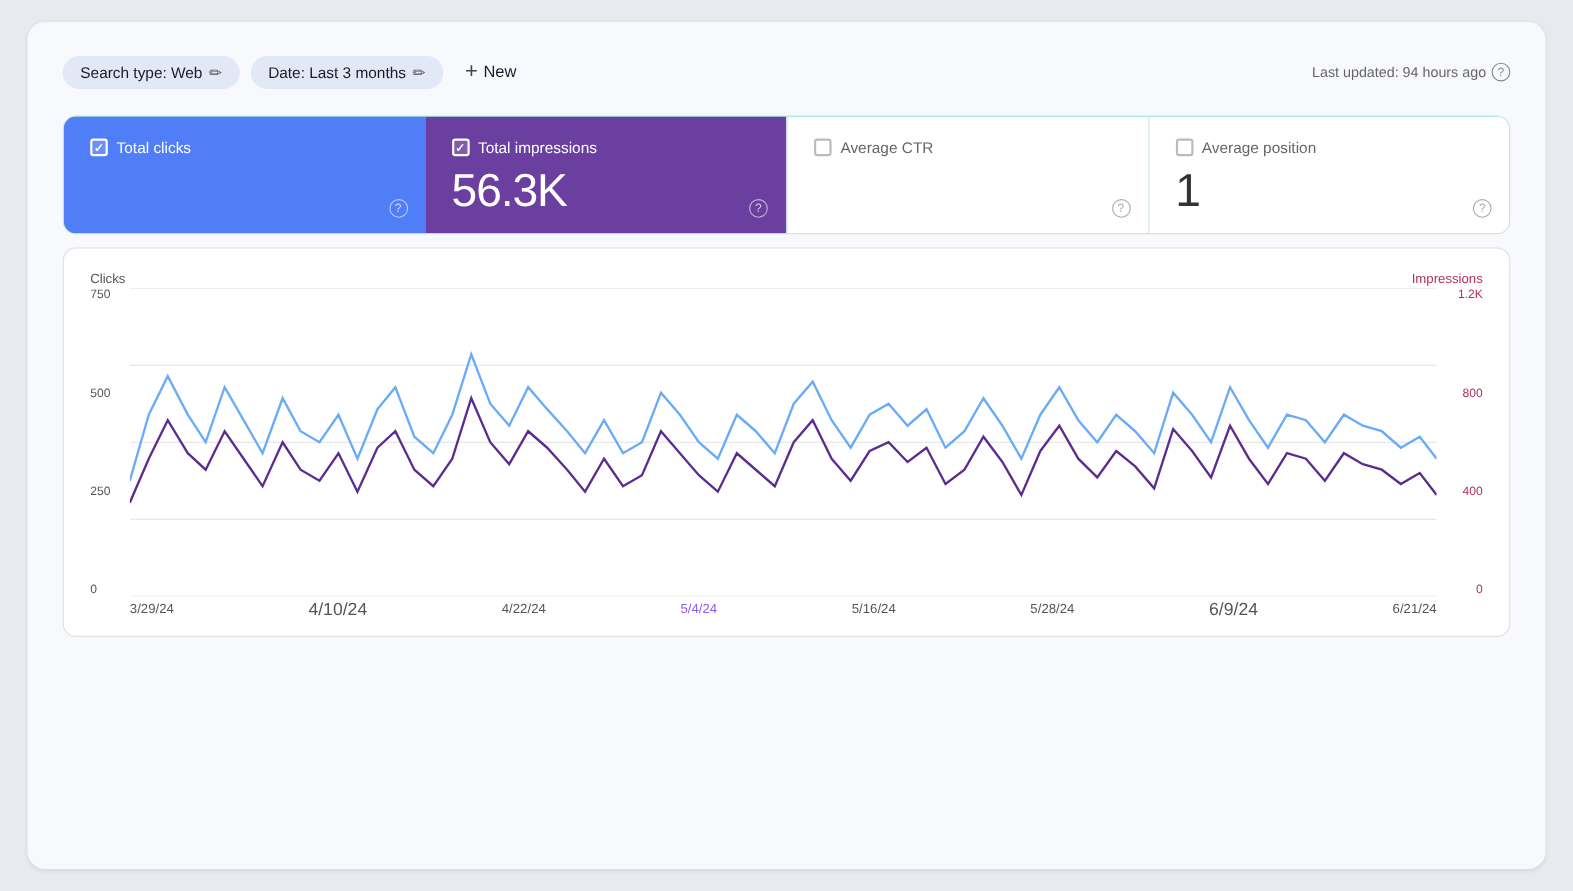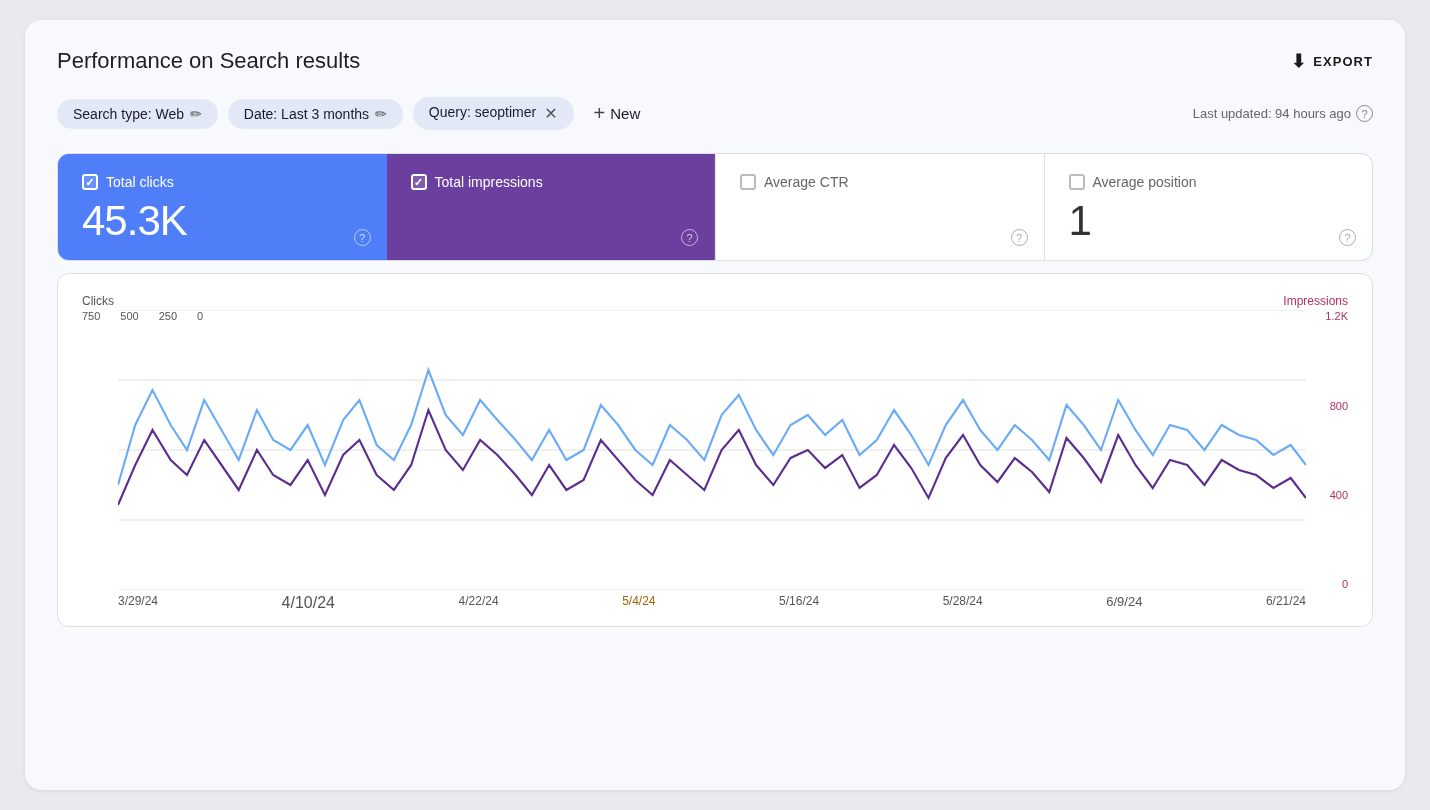--- a/index.html
+++ b/index.html
@@ -218,69 +218,58 @@
     .chart-y-label.right {
       color: #b03060;
       font-size: 12px;
     }
   </style>
 </head>
 <body>
 
 <div class="card">
 
-  <div class="header-row">
-    <h1 class="page-title">Performance on Search results</h1>
-    <button class="export-btn">
-      <span class="export-icon">⬇</span>
-      <span>EXPORT</span>
-    </button>
-  </div>
 
   <div class="filters-row">
     <button class="filter-chip">
       <span>Search type: Web</span>
       <span class="chip-icon">✏</span>
     </button>
     <button class="filter-chip">
       <span>Date: Last 3 months</span>
       <span class="chip-icon">✏</span>
     </button>
-    <button class="filter-chip">
-      <span>Query: seoptimer</span>
-      <span class="chip-close">✕</span>
-    </button>
     <button class="new-btn">
       <span class="plus">+</span>
       <span>New</span>
     </button>
     <div class="last-updated">
       <span>Last updated: 94 hours ago</span>
       <span class="help-circle">?</span>
     </div>
   </div>
 
   <div class="metrics-row">
 
     <div class="metric-card blue">
       <div class="metric-label-row">
         <span class="metric-checkbox checked"></span>
         <span class="metric-label">Total clicks</span>
       </div>
-      <div class="metric-value">45.3K</div>
       <div class="metric-help">
         <span class="help-circle">?</span>
       </div>
     </div>
 
     <div class="metric-card purple">
       <div class="metric-label-row">
         <span class="metric-checkbox checked"></span>
         <span class="metric-label">Total impressions</span>
       </div>
+      <div class="metric-value">56.3K</div>
       <div class="metric-help">
         <span class="help-circle">?</span>
       </div>
     </div>
 
     <div class="metric-card white">
       <div class="metric-label-row">
         <span class="metric-checkbox unchecked"></span>
         <span class="metric-label dark">Average CTR</span>
       </div>
@@ -301,21 +290,21 @@
     </div>
   </div>
 
   <div class="chart-container">
     <div style="display:flex; justify-content:space-between; margin-bottom:2px;">
       <span class="chart-y-label">Clicks</span>
       <span class="chart-y-label right">Impressions</span>
     </div>
     <div style="display:flex; width:100%; position:relative; height:300px;">
 
-      <div style="display:flex; flex-direction:row; justify-content:space-between; width:36px; padding-right:6px; padding-bottom:20px;gap:20px;">
+      <div style="display:flex; flex-direction:column; justify-content:space-between; width:36px; padding-right:6px; padding-bottom:20px;gap:20px;">
         <span style="font-size:11px;color:#555;">750</span>
         <span style="font-size:11px;color:#555;">500</span>
         <span style="font-size:11px;color:#555;">250</span>
         <span style="font-size:11px;color:#555;">0</span>
       </div>
 
       <div style="flex:1; position:relative;">
         <svg id="chart-svg" viewBox="0 0 1240 280" preserveAspectRatio="none" style="width:100%;height:280px;display:block;">
 
           <line x1="0" y1="0" x2="1240" y2="0" stroke="#e0e0e0" stroke-width="1"></line>
@@ -468,24 +457,24 @@
               1206,178
               1224,168
               1240,188
             "></polyline>
         </svg>
 
         <div style="display:flex; justify-content:space-between; padding:4px 0 0 0;">
           <span style="font-size:12px;color:#555;">3/29/24</span>
           <span style="font-size:16px;color:#555;">4/10/24</span>
           <span style="font-size:12px;color:#555;">4/22/24</span>
-          <span style="font-size:12px;color:#a16207;">5/4/24</span>
+          <span style="font-size:12px;color:#8b5cf6;">5/4/24</span>
           <span style="font-size:12px;color:#555;">5/16/24</span>
           <span style="font-size:12px;color:#555;">5/28/24</span>
-          <span style="font-size:13px;color:#555;">6/9/24</span>
+          <span style="font-size:16px;color:#555;">6/9/24</span>
           <span style="font-size:12px;color:#555;">6/21/24</span>
         </div>
       </div>
 
       <div style="display:flex; flex-direction:column; justify-content:space-between; width:42px; padding-left:6px; padding-bottom:20px;">
         <span style="font-size:11px;color:#b03060;text-align:right;">1.2K</span>
         <span style="font-size:11px;color:#b03060;text-align:right;">800</span>
         <span style="font-size:11px;color:#b03060;text-align:right;">400</span>
         <span style="font-size:11px;color:#b03060;text-align:right;">0</span>
       </div>

